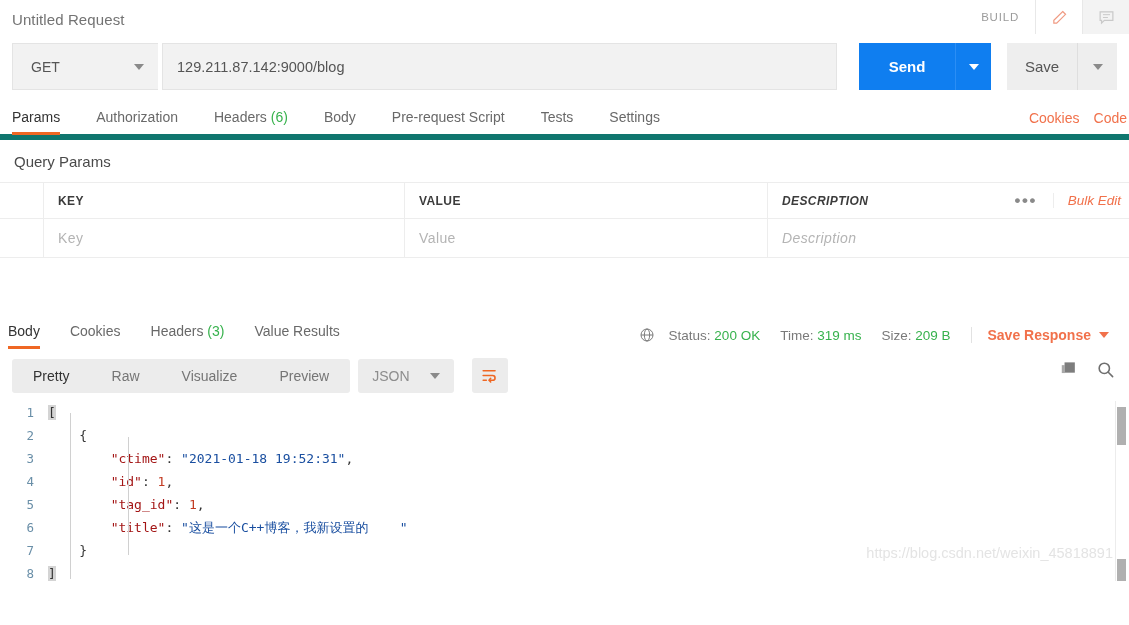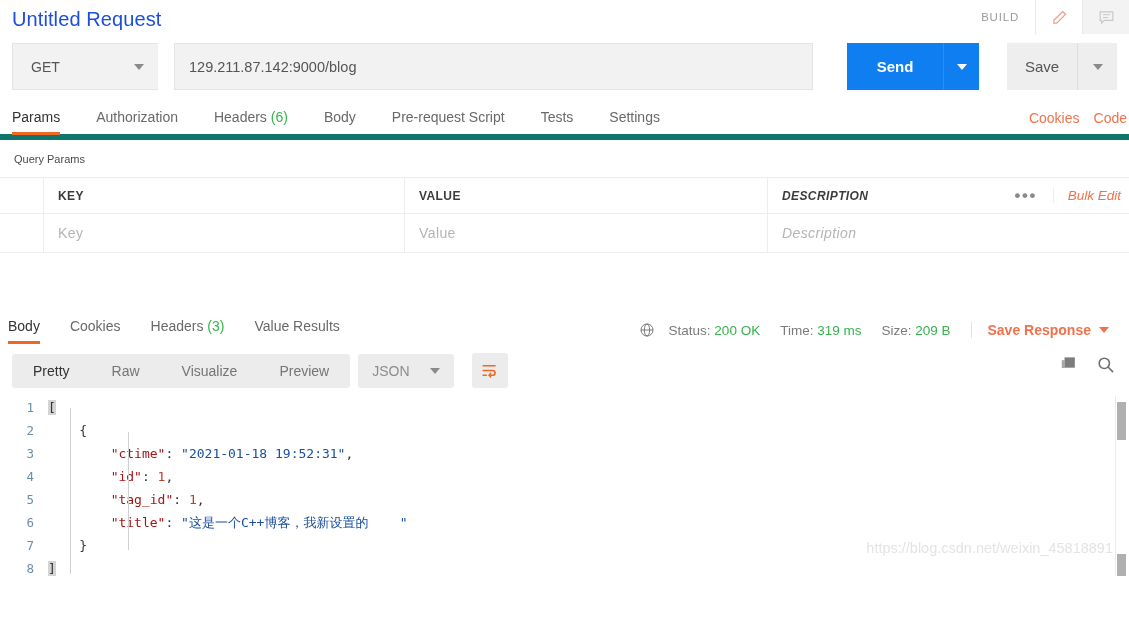--- a/index.html
+++ b/index.html
@@ -13,22 +13,22 @@
 
   
   .titlebar {
     position: relative;
     height: 38px;
     display: flex;
     align-items: center;
     padding-left: 12px;
   }
   .req-title {
-    font-size: 20px;
-    color: #1d4ed8;
+    font-size: 15px;
+    color: #737373;
     letter-spacing: 0.1px;
   }
   .titlebar-right {
     position: absolute;
     right: 0; top: 0;
     height: 34px;
     display: flex;
     align-items: flex-start;
   }
   .build-label {
@@ -45,21 +45,21 @@
     background: #f3f3f3;
     border-left: 1px solid #e8e8e8;
   }
   .icon-box.active { background: #ffffff; }
 
   
   .urlrow {
     display: flex;
     align-items: center;
     padding: 5px 12px 14px 12px;
-    gap: 16px;
+    gap: 4px;
   }
   .method-select {
     width: 146px; height: 47px;
     background: #f2f2f2;
     border: 1px solid #e4e4e4;
     border-right: none;
     display: flex; align-items: center;
     justify-content: space-between;
     padding: 0 14px 0 18px;
     font-size: 14px;
@@ -148,21 +148,21 @@
     padding-right: 2px;
   }
   .link-orange {
     color: #f1714b;
     font-size: 14px;
     cursor: pointer;
   }
 
   
   .qp-label {
-    font-size: 11px;
+    font-size: 15px;
     color: #4a4a4a;
     padding: 13px 0 12px 14px;
   }
   .params-table { width: 100%; }
   .ptr {
     display: flex;
     border-top: 1px solid #ededed;
     border-bottom: 1px solid #ededed;
     height: 37px;
     align-items: stretch;

